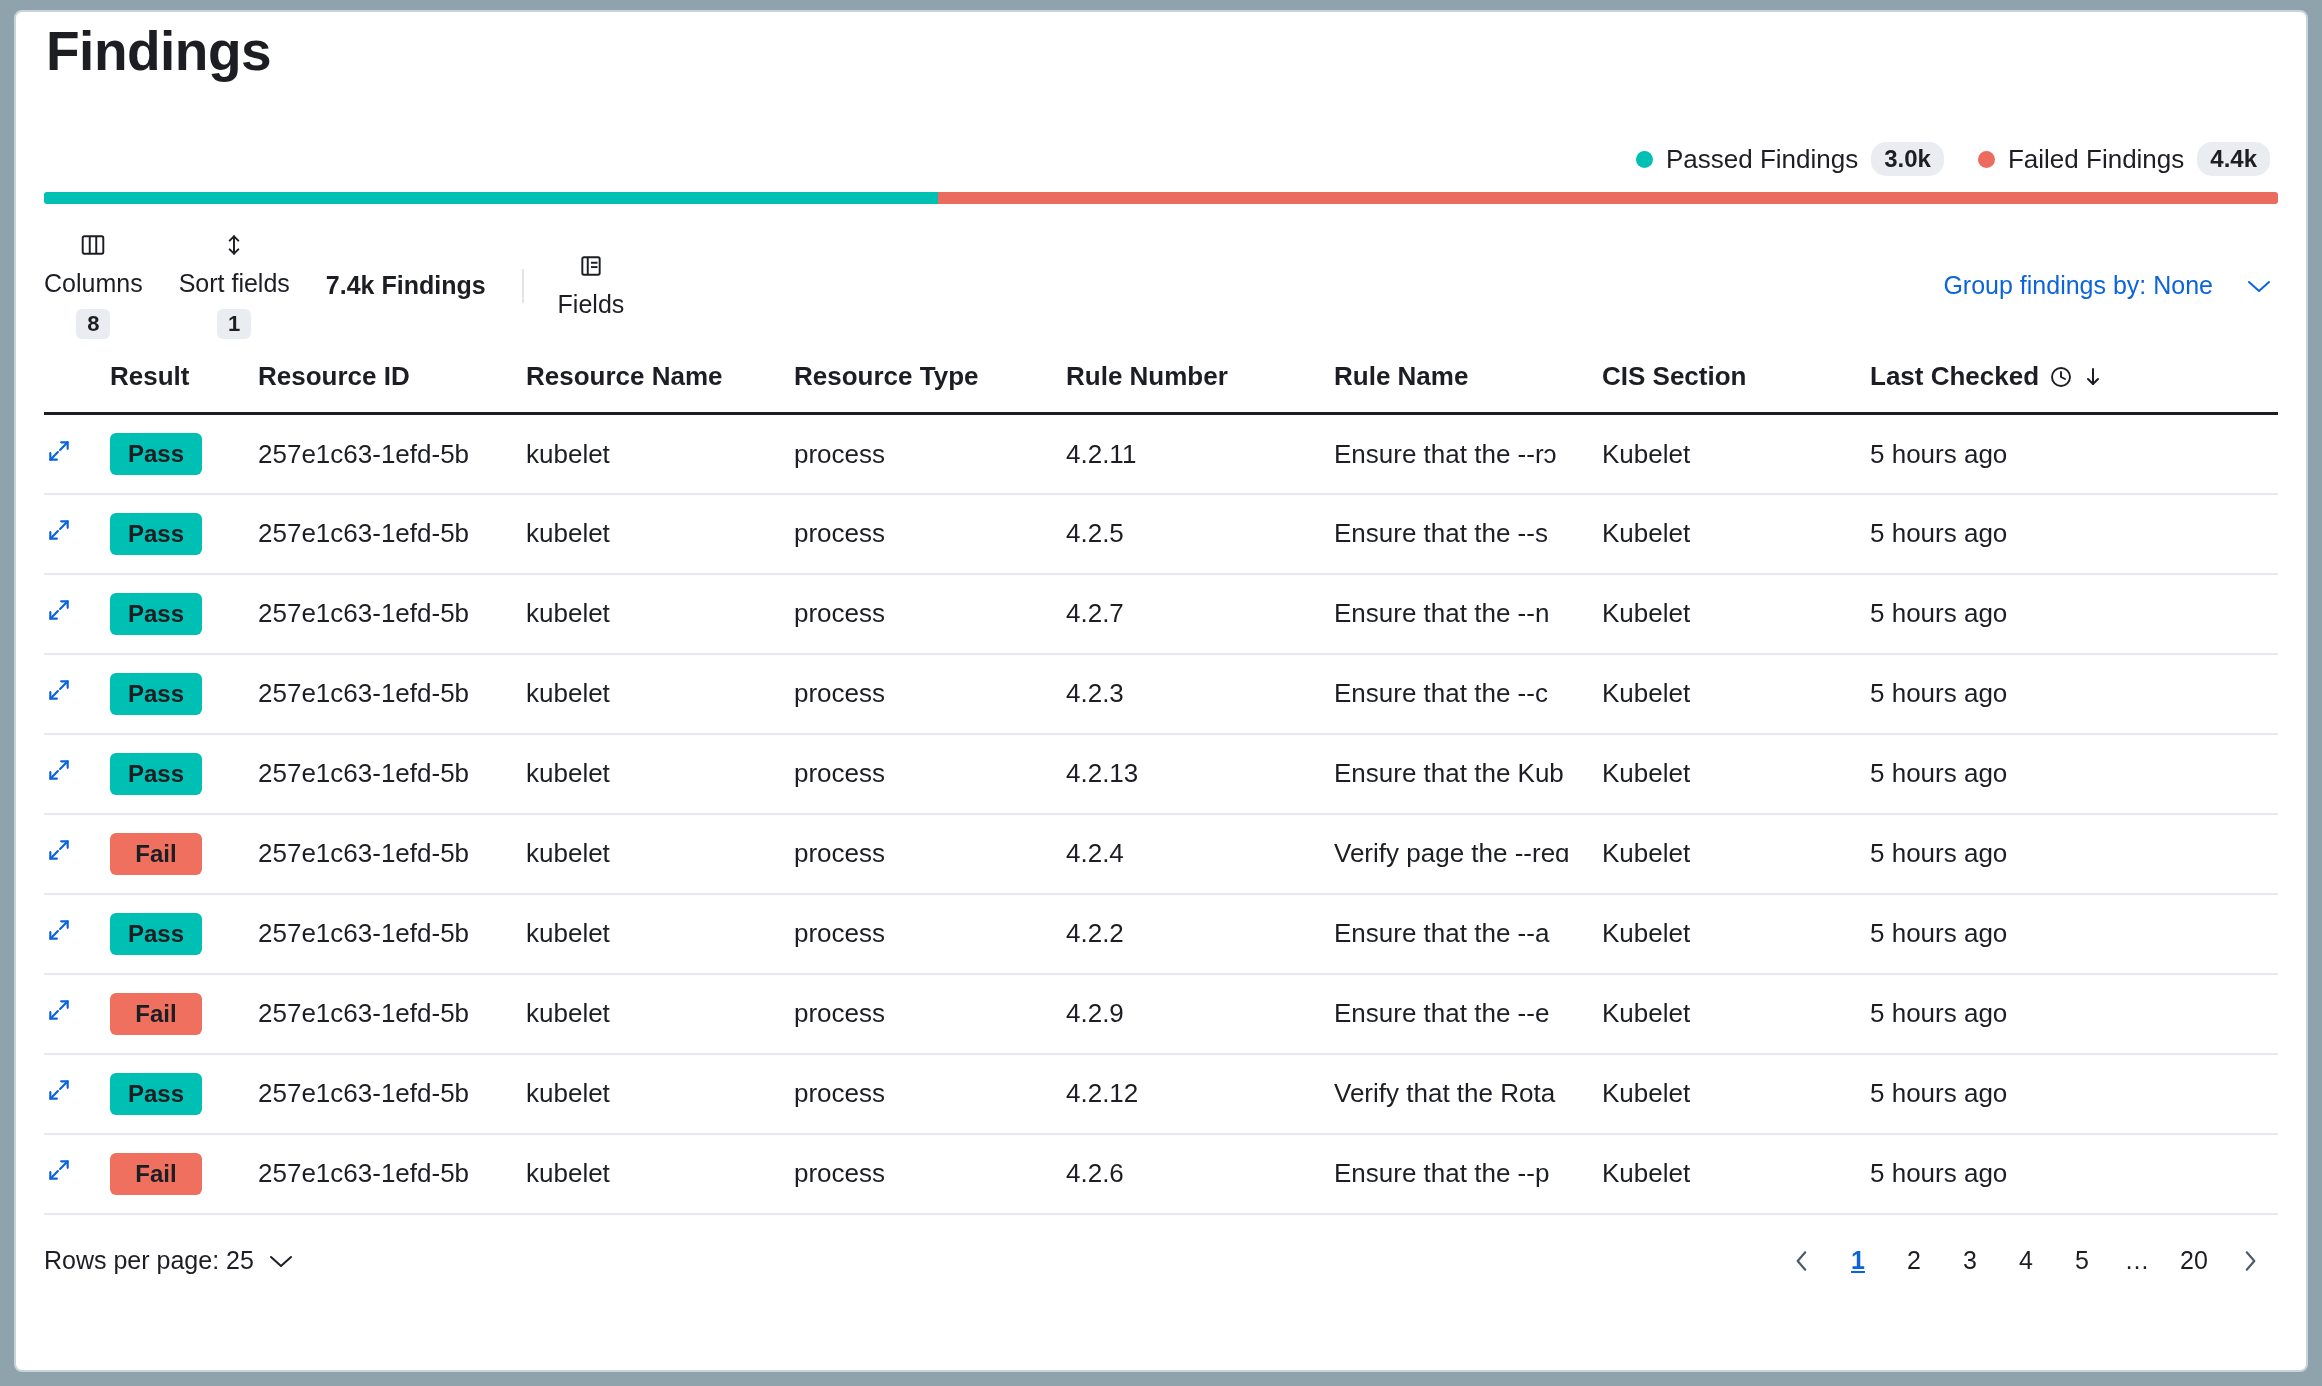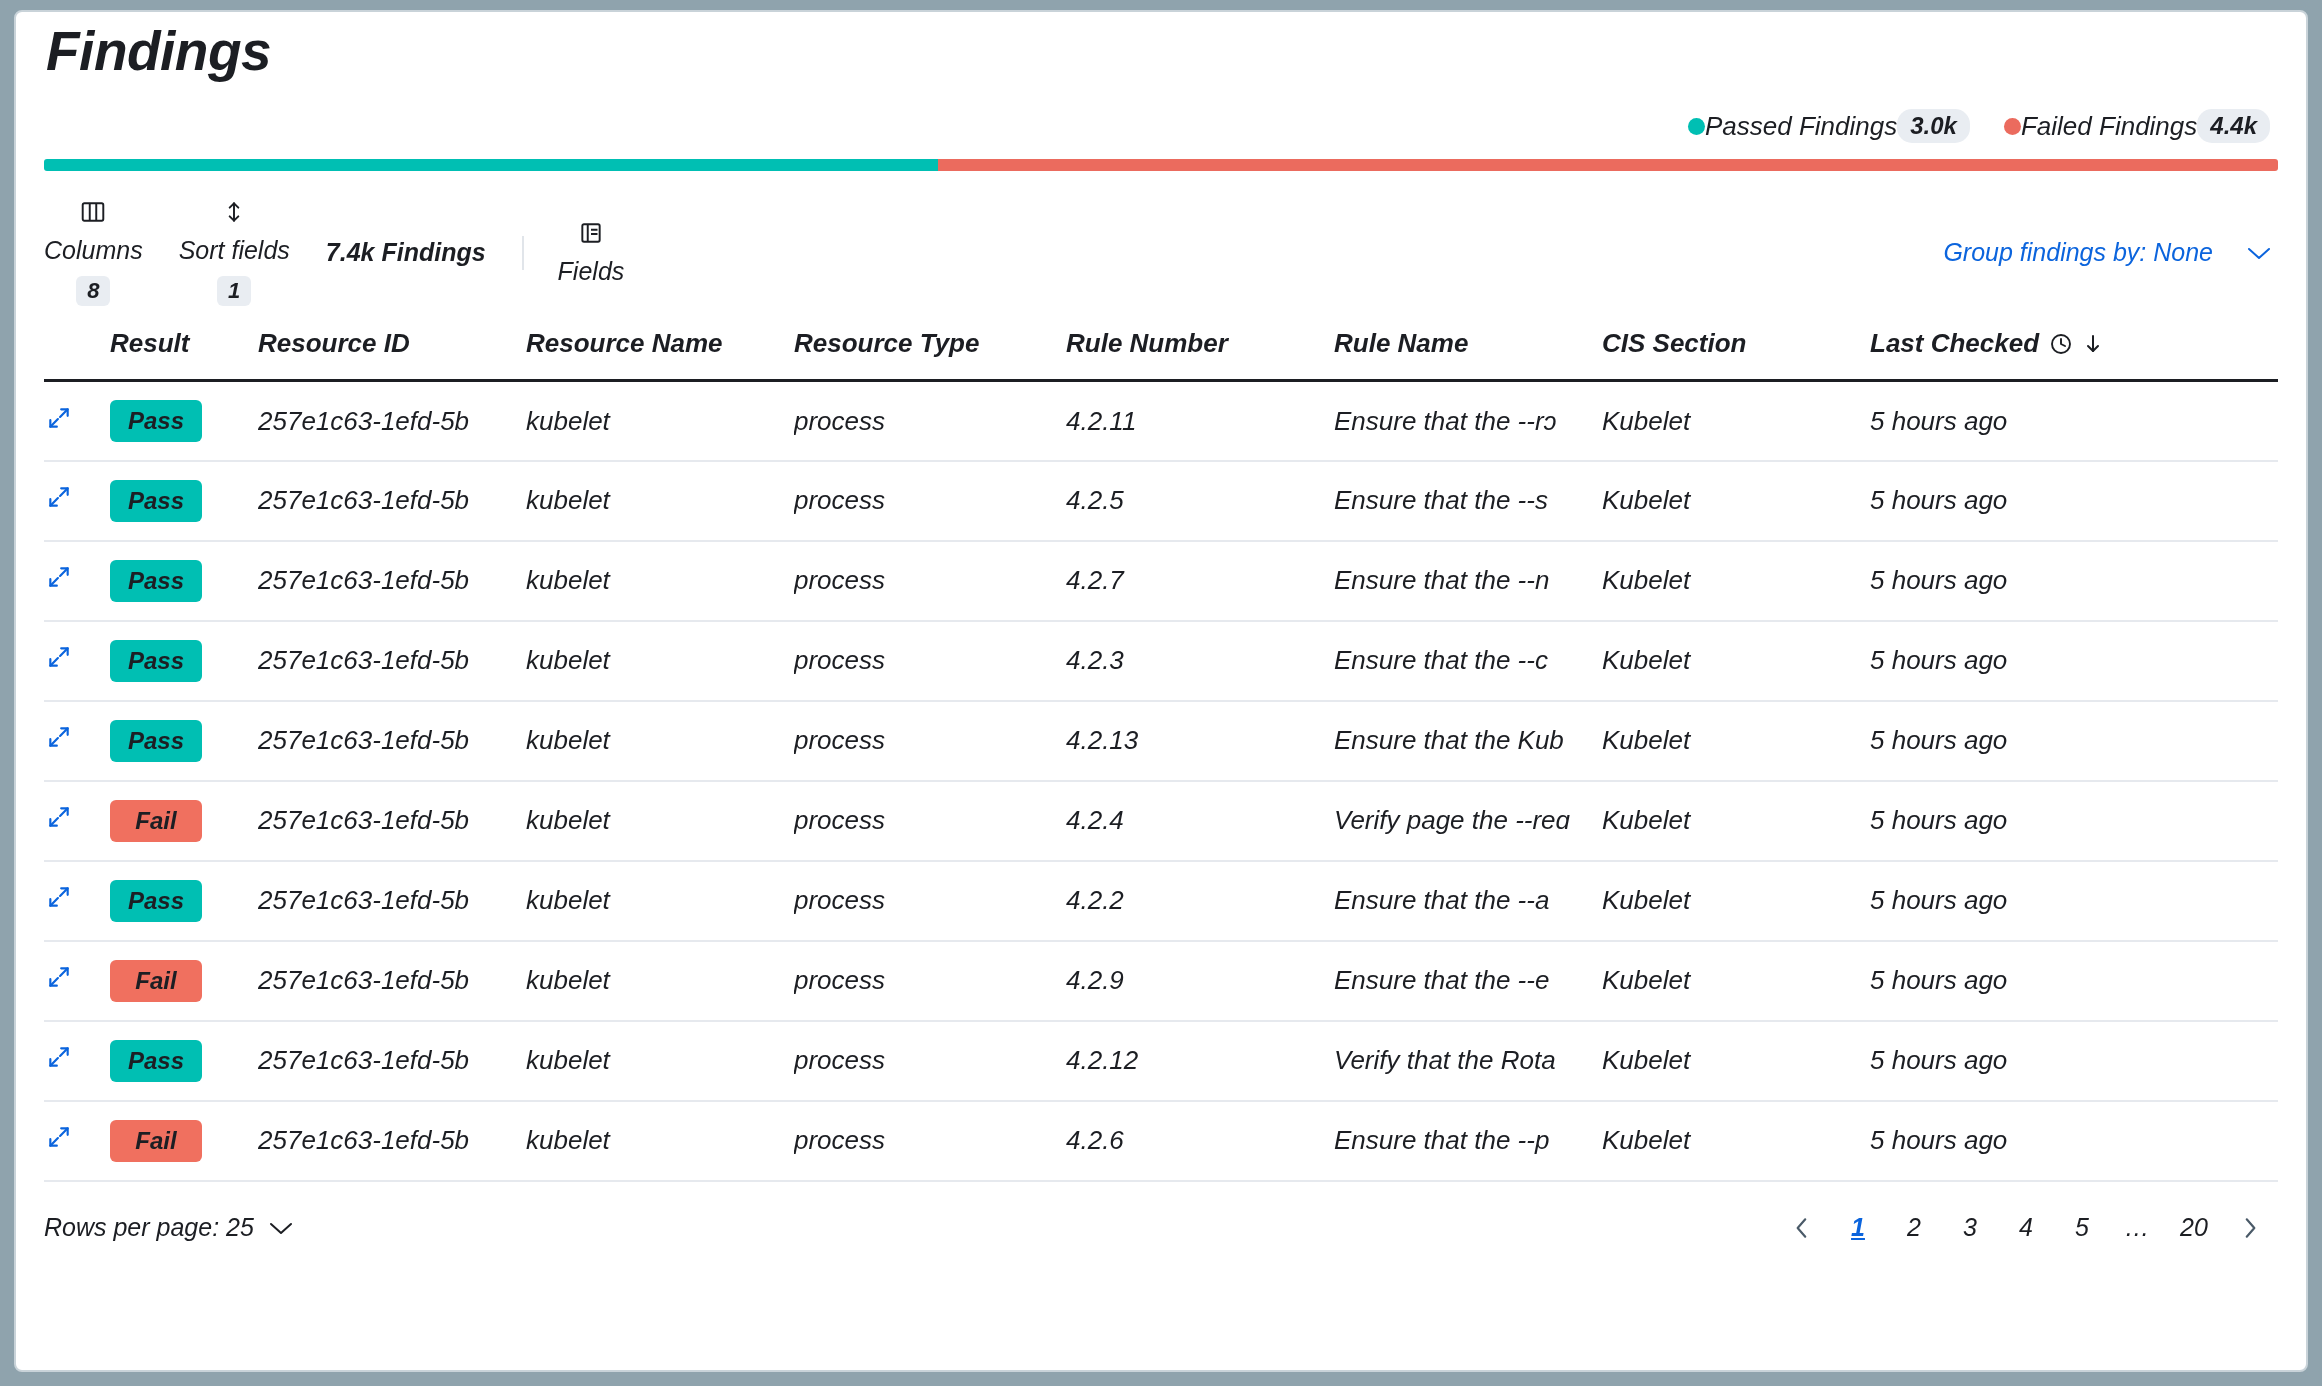--- a/index.html
+++ b/index.html
@@ -20,21 +20,20 @@
   }
   .app {
     width: 2294px;
     height: 1362px;
     background: #ffffff;
     border: 2px solid #c9d3d9;
     border-radius: 8px;
     position: relative;
     overflow: hidden;
     padding: 0 28px;
-    font-style: italic;
   }
 
   
   .page-title {
     font-size: 55px;
     font-weight: bold;
     color: #1c1e23;
     letter-spacing: -0.5px;
     margin: 8px 0 0 2px;
     line-height: 1.15;
@@ -74,22 +73,24 @@
     display: flex;
     justify-content: flex-end;
     align-items: center;
     gap: 16px;
     margin-top: 26px;
     padding-right: 8px;
   }
   .legend-item {
     display: flex;
     align-items: center;
+    gap: 13px;
     font-size: 26px;
     color: #1c1e23;
+    margin-top: 33px;
   }
   .legend-item + .legend-item { margin-left: 18px; }
   .legend-dot {
     width: 17px; height: 17px;
     border-radius: 50%;
     display: inline-block;
   }
   .legend-count {
     background: #e9edf2;
     border-radius: 15px;

